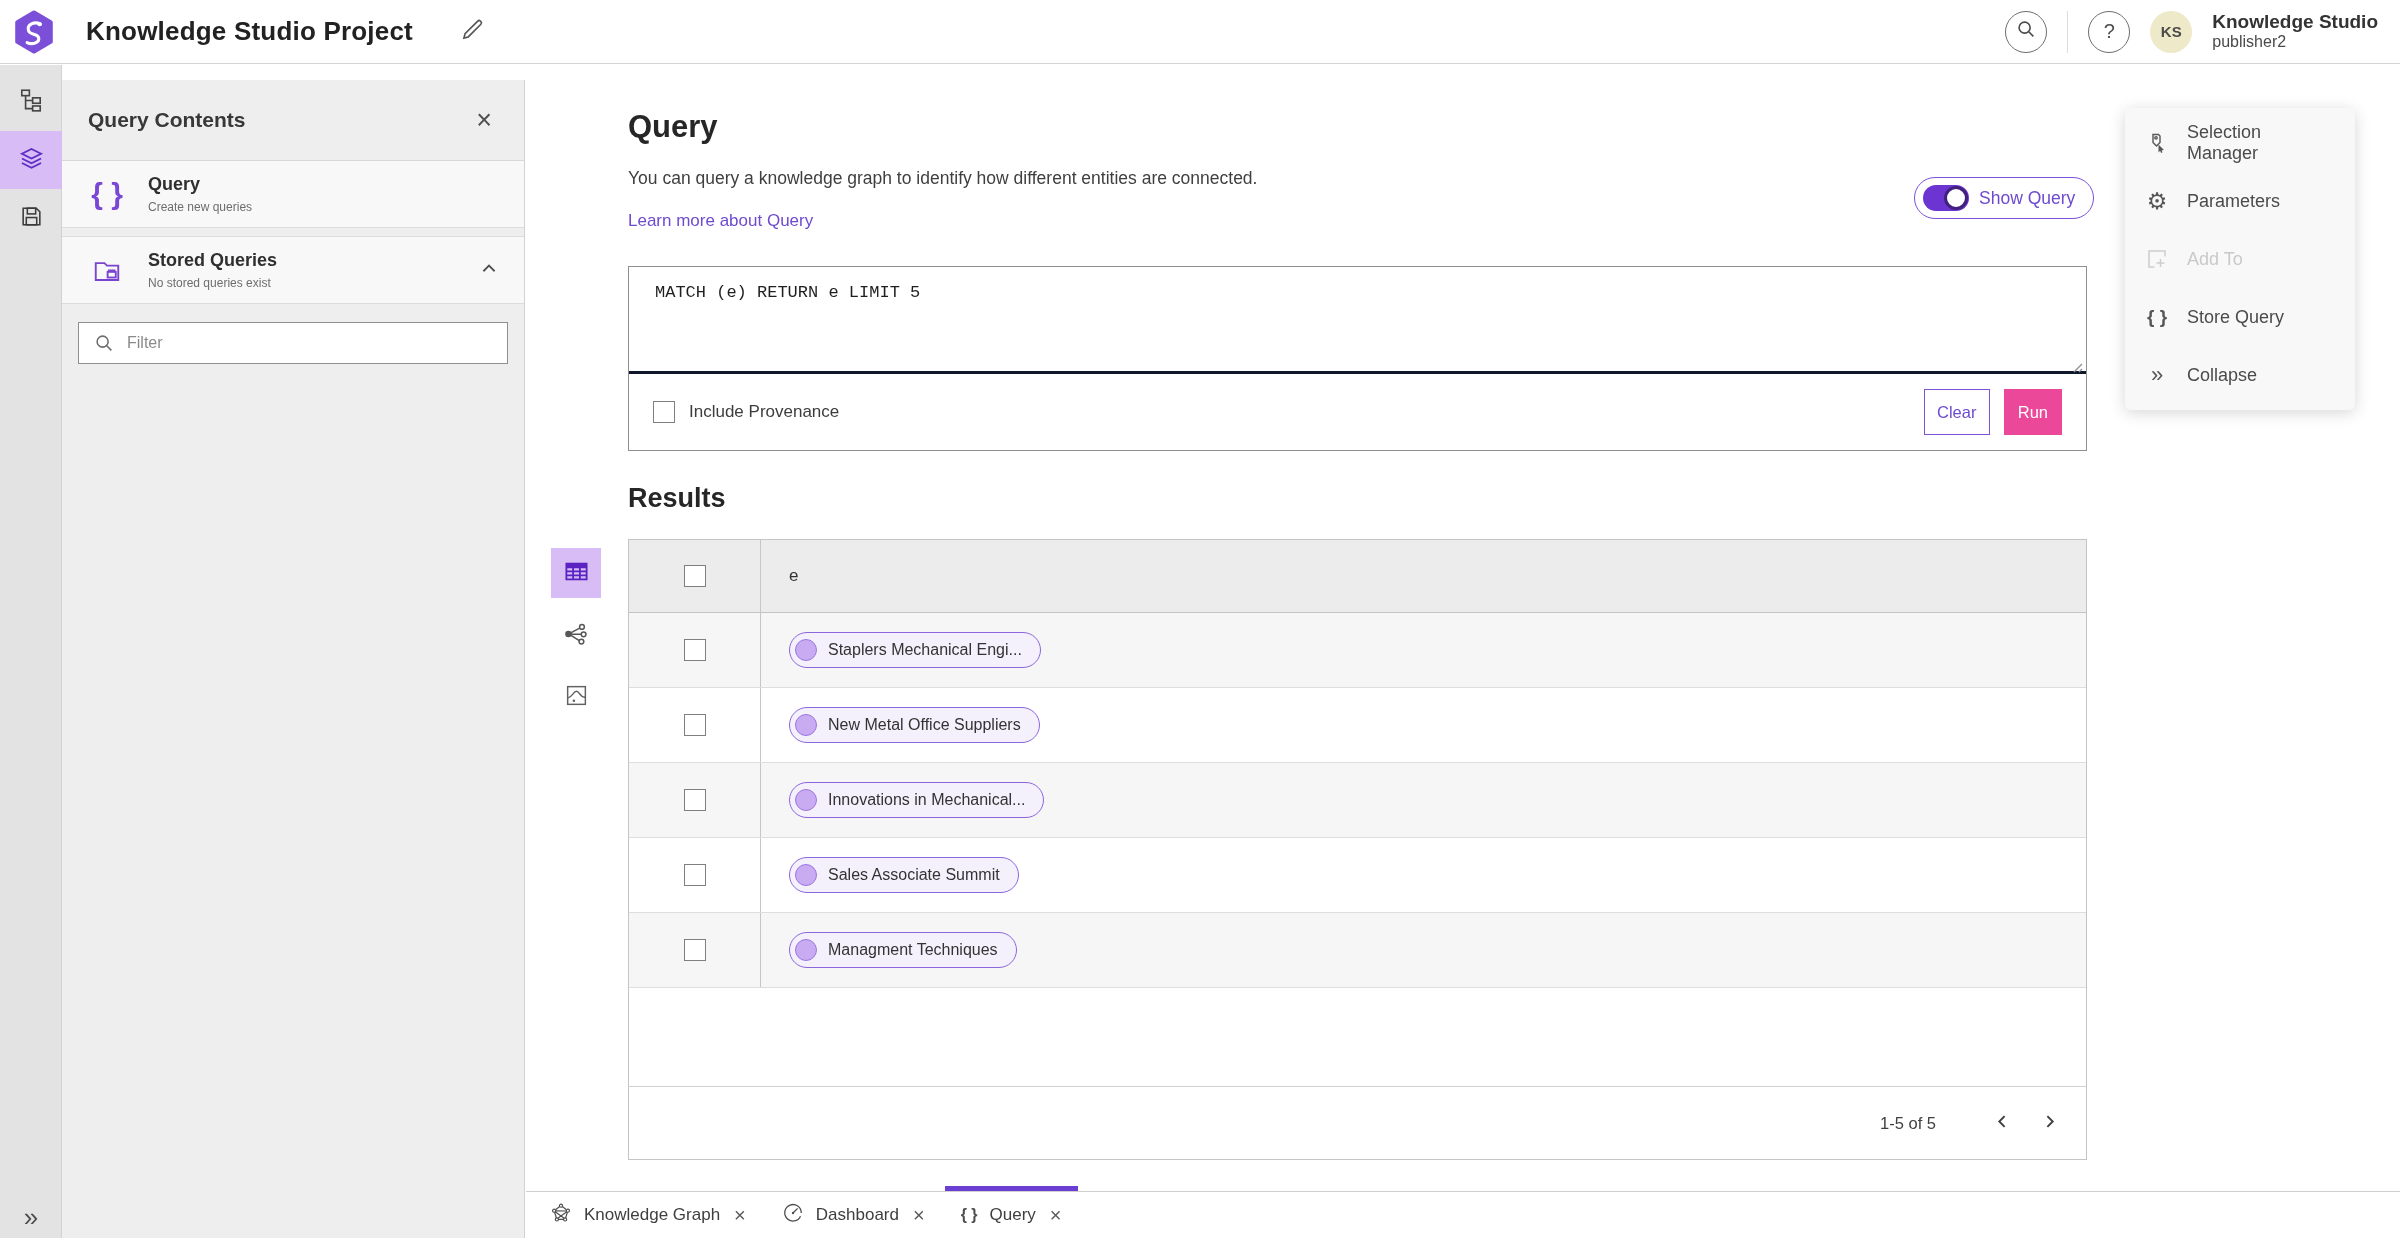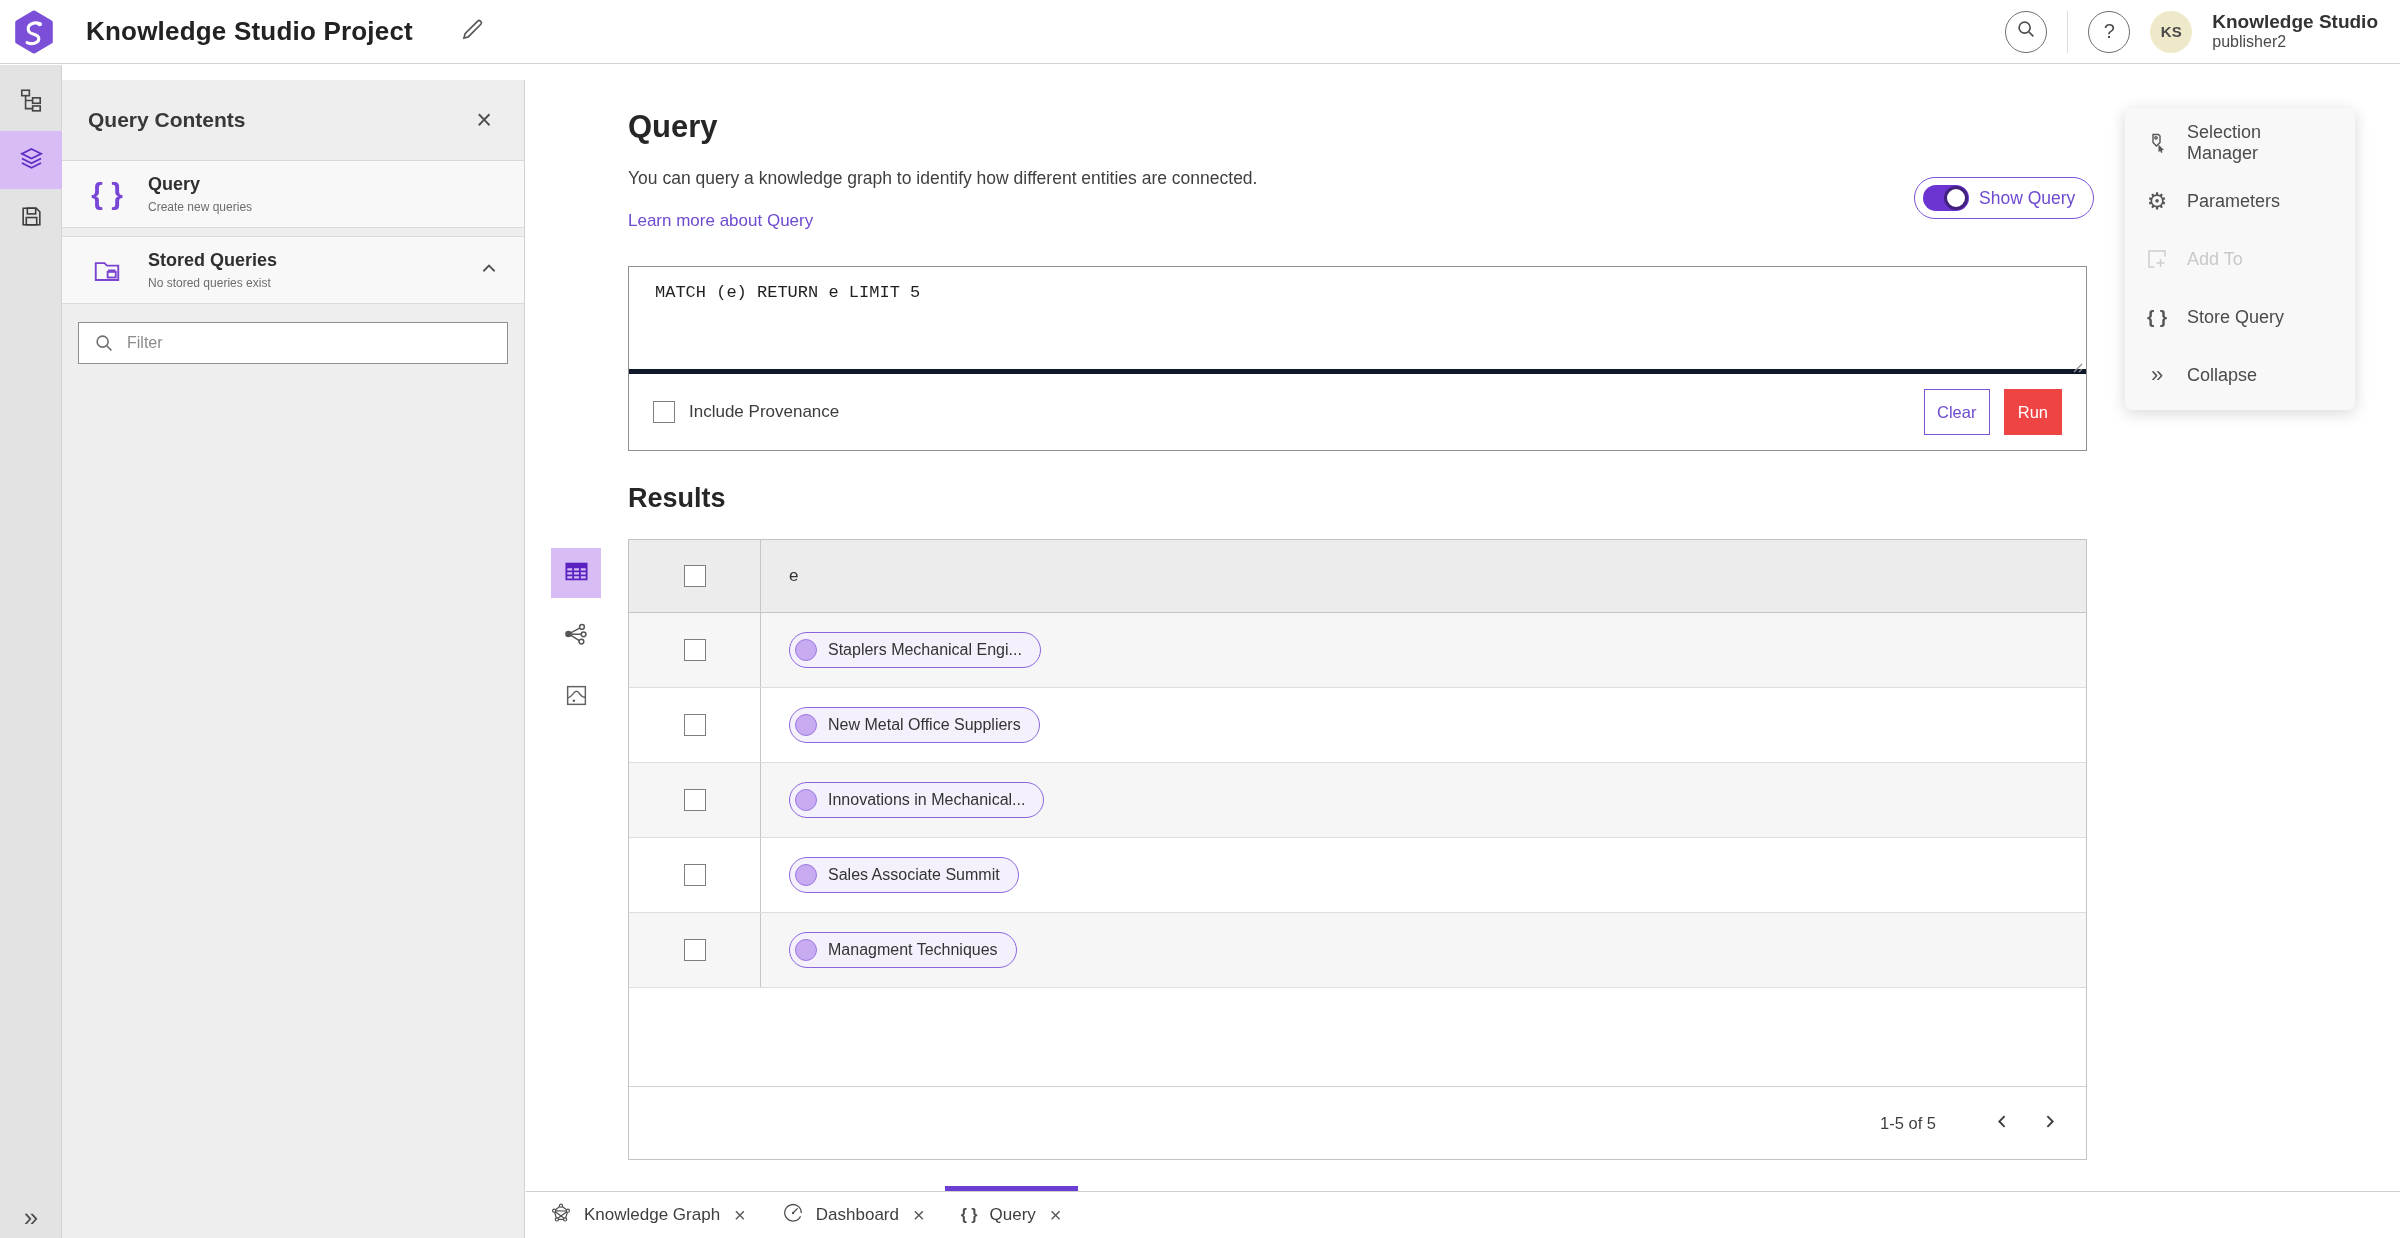--- a/index.html
+++ b/index.html
@@ -58,30 +58,30 @@
   .learn-link{position:absolute;left:102px;top:146px;font-size:17px;color:#6e4ad0;text-decoration:none;cursor:pointer;}
   .toggle-pill{position:absolute;left:1388px;top:112px;height:42px;border:1.5px solid #7c52d8;border-radius:22px;
                display:flex;align-items:center;gap:10px;padding:0 18px 0 8px;background:#fff;cursor:pointer;box-sizing:border-box;}
   .switch{width:46px;height:26px;border-radius:13px;background:#6c35d2;position:relative;flex:0 0 auto;}
   .knob{position:absolute;right:1px;top:1px;width:24px;height:24px;border-radius:50%;background:#fff;
         border:3px solid #41207e;box-sizing:border-box;}
   .toggle-label{font-size:17.5px;color:#6e4ad0;}
 
   .query-box{position:absolute;left:102px;top:201px;width:1459px;height:185px;border:1px solid #8f8f8f;
              box-sizing:border-box;background:#fff;}
-  .query-textarea{display:block;width:100%;height:107px;border:none;border-bottom:5px solid #0f172a;resize:none;
+  .query-textarea{display:block;width:100%;height:107px;border:none;border-bottom:3px solid #0f172a;resize:none;
                   outline:none;font-family:"Liberation Mono","DejaVu Sans Mono",monospace;font-size:17px;
                   color:#1f1f1f;padding:16px 26px;box-sizing:border-box;background:transparent;}
   .grip{position:absolute;right:3px;top:92px;}
   .query-controls{display:flex;align-items:center;height:76px;padding:0 24px;}
   .cbx{width:22px;height:22px;border:1px solid #7f7f7f;background:#fff;cursor:pointer;flex:0 0 auto;box-sizing:border-box;}
   .cbx-label{font-size:17px;color:#3d3d3d;margin-left:14px;}
   .btn-clear{margin-left:auto;height:46px;min-width:66px;padding:0 12px;border:1px solid #7c52d8;color:#6e4ad0;
              background:#fff;font-size:16.5px;cursor:pointer;font-family:inherit;}
-  .btn-run{height:46px;min-width:58px;padding:0 14px;background:#ef4444;color:#fff;border:none;font-size:16.5px;
+  .btn-run{height:46px;min-width:58px;padding:0 14px;background:#ec4899;color:#fff;border:none;font-size:16.5px;
            margin-left:14px;cursor:pointer;font-family:inherit;}
 
   .results-h{position:absolute;left:102px;top:418px;font-size:27px;font-weight:700;margin:0;color:#262626;}
   .view-toolbar{position:absolute;left:25px;top:483px;display:flex;flex-direction:column;}
   .view-btn{width:50px;height:50px;display:flex;align-items:center;justify-content:center;margin-bottom:12px;
             background:none;border:none;cursor:pointer;}
   .view-btn.selected{background:#d8bcf6;}
 
   .rtable{position:absolute;left:102px;top:474px;width:1459px;height:621px;border:1px solid #c4c4c4;
           box-sizing:border-box;display:flex;flex-direction:column;background:#fff;}

